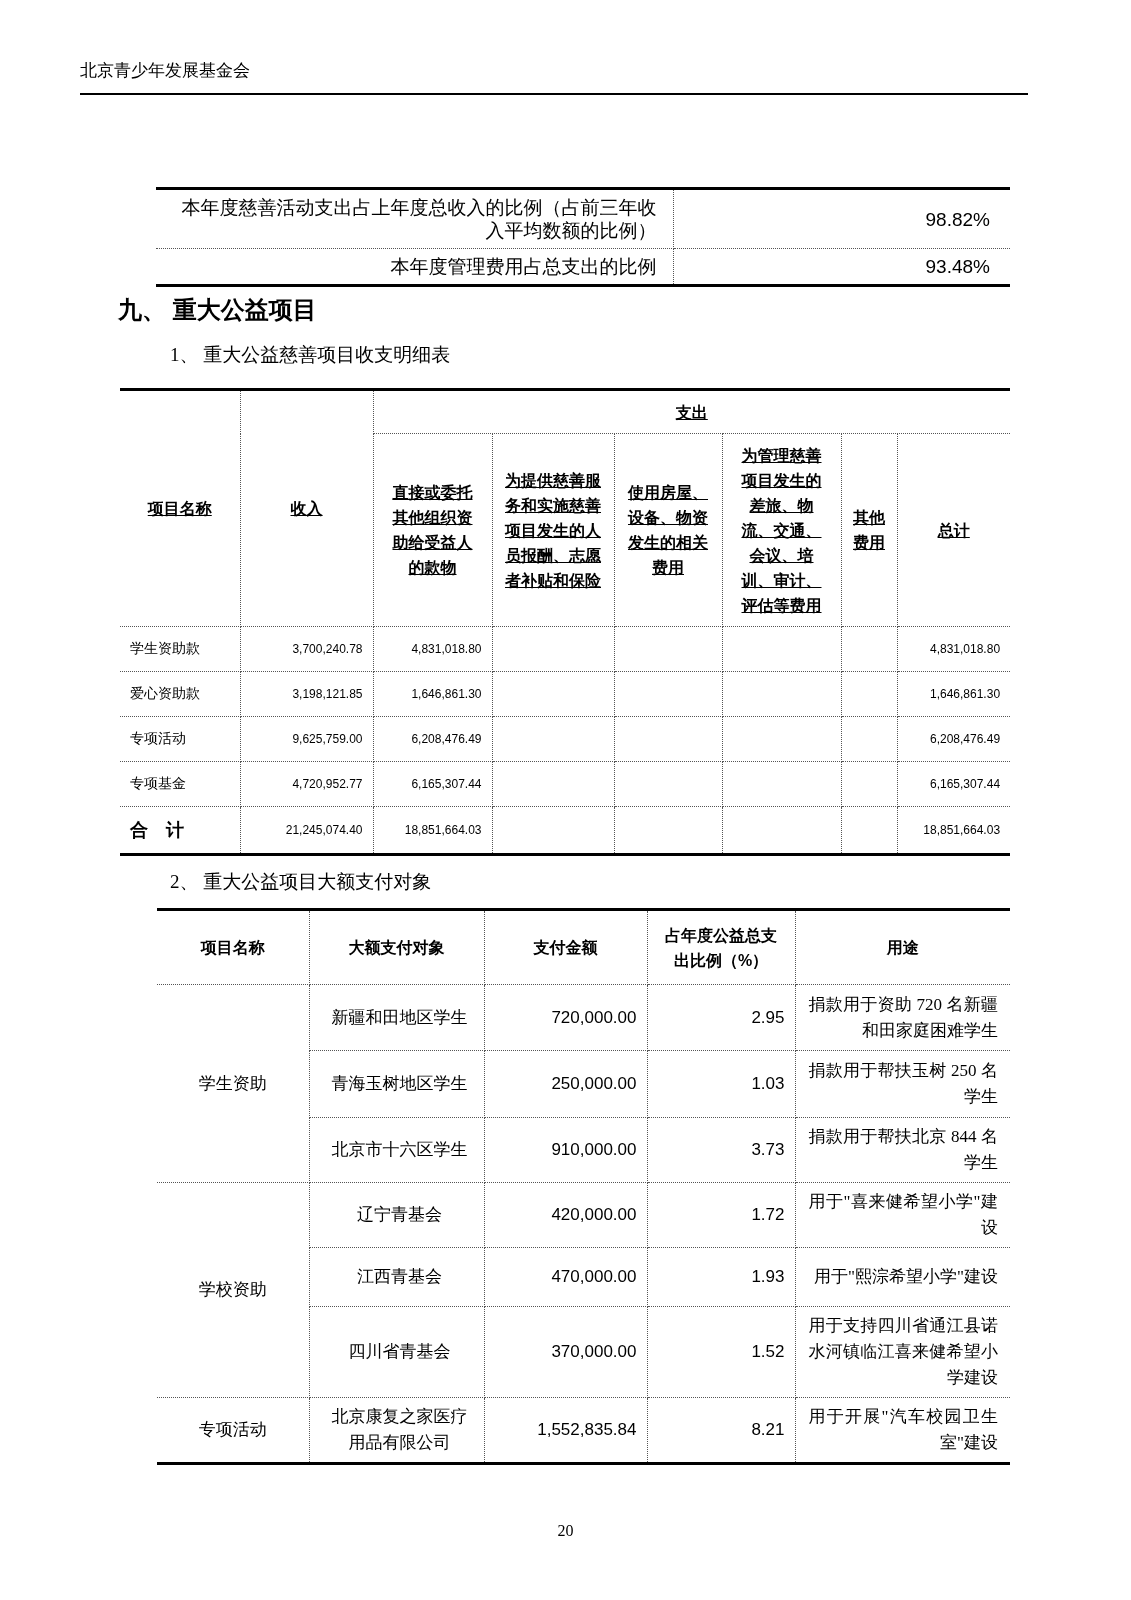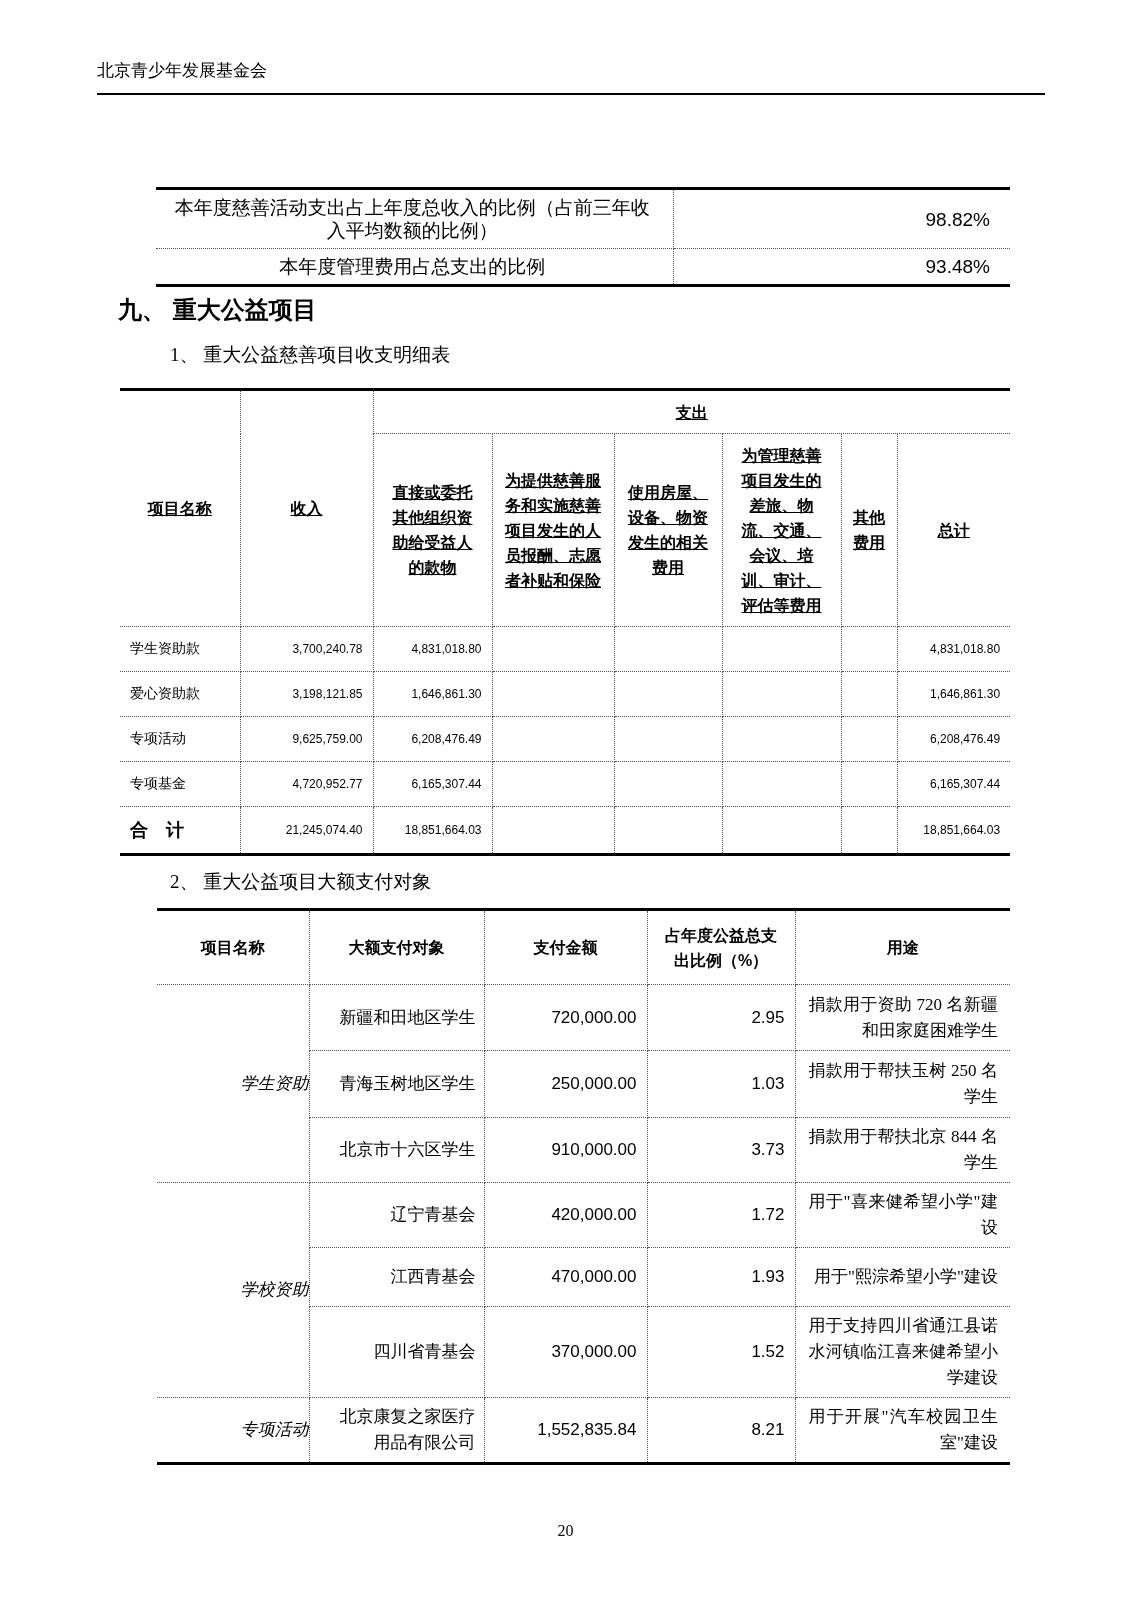--- a/index.html
+++ b/index.html
@@ -5,21 +5,21 @@
   * { margin:0; padding:0; box-sizing:border-box; }
   html,body { background:#e8e8e8; }
   .page {
     position:relative; width:1131px; height:1600px; margin:0 auto;
     background:#ffffff; color:#000;
     font-family:"Liberation Serif","DejaVu Serif",serif;
     overflow:hidden;
   }
   
   .doc-header {
-    position:absolute; left:97px; top:58px; width:948px;
+    position:absolute; left:80px; top:58px; width:948px;
     border-bottom:2px solid #000; padding-bottom:9px;
     font-size:17px; line-height:26px;
   }
   
   table { border-collapse:collapse; table-layout:fixed; background:#fff; }
   td, th { border:1px dotted #555; vertical-align:middle; overflow:hidden; }
   tr > *:first-child { border-left:none; }
   tr > *:last-child  { border-right:none; }
   th {
     font-family:"Liberation Sans","DejaVu Sans",sans-serif;
@@ -29,21 +29,21 @@
   .num {
     font-family:"Liberation Sans","DejaVu Sans",sans-serif;
     font-size:12px; text-align:right; padding-right:10px;
   }
   
   .ratio-table {
     position:absolute; left:156px; top:187px; width:854px;
     border-top:3px solid #000; border-bottom:3px solid #000;
   }
   .ratio-table td { font-size:19px; line-height:23px; }
-  .ratio-table .rl { padding:6px 16px 6px 12px; text-align:center;margin-top:36px; }
+  .ratio-table .rl { padding:6px 16px 6px 12px; text-align:right;margin-top:36px; }
   .ratio-table .rv { padding-right:20px; }
   .ratio-table tr.r1 { height:56px; }
   .ratio-table tr.r2 { height:35px; }
   
   .sec-heading {
     position:absolute; left:118px; top:294px;
     font-size:24px; font-weight:bold;
     font-family:"Liberation Sans","DejaVu Sans",sans-serif;
   }
   .sub-heading { position:absolute; font-size:19px; }
@@ -63,22 +63,22 @@
   .t1 td.name { font-size:14px; text-align:left; padding-left:10px; }
   .t1 tr.total td.name { font-weight:bold; font-size:18px; }
   
   .t2 {
     position:absolute; left:157px; top:908px; width:853px;
     border-top:3px solid #000; border-bottom:3px solid #000;
   }
   .t2 tr.hd { height:75px; }
   .t2 th.ratio-h { padding:2px 15px; }
   .t2 td { font-size:17px; line-height:26px; }
-  .t2 td.project { text-align:right;font-style:italic; }
-  .t2 td.payee   { text-align:right; padding:4px 8px 4px 14px; }
+  .t2 td.project { text-align:center; }
+  .t2 td.payee   { text-align:center; padding:4px 8px 4px 14px; }
   .t2 td.purpose {
     text-align:justify; text-align-last:right;
     padding:6px 12px 6px 13px;
   }
   
   .page-num {
     position:absolute; top:1482px; left:0; width:100%;
     text-align:center; font-size:16px;margin-top:40px;
   }
 </style>

